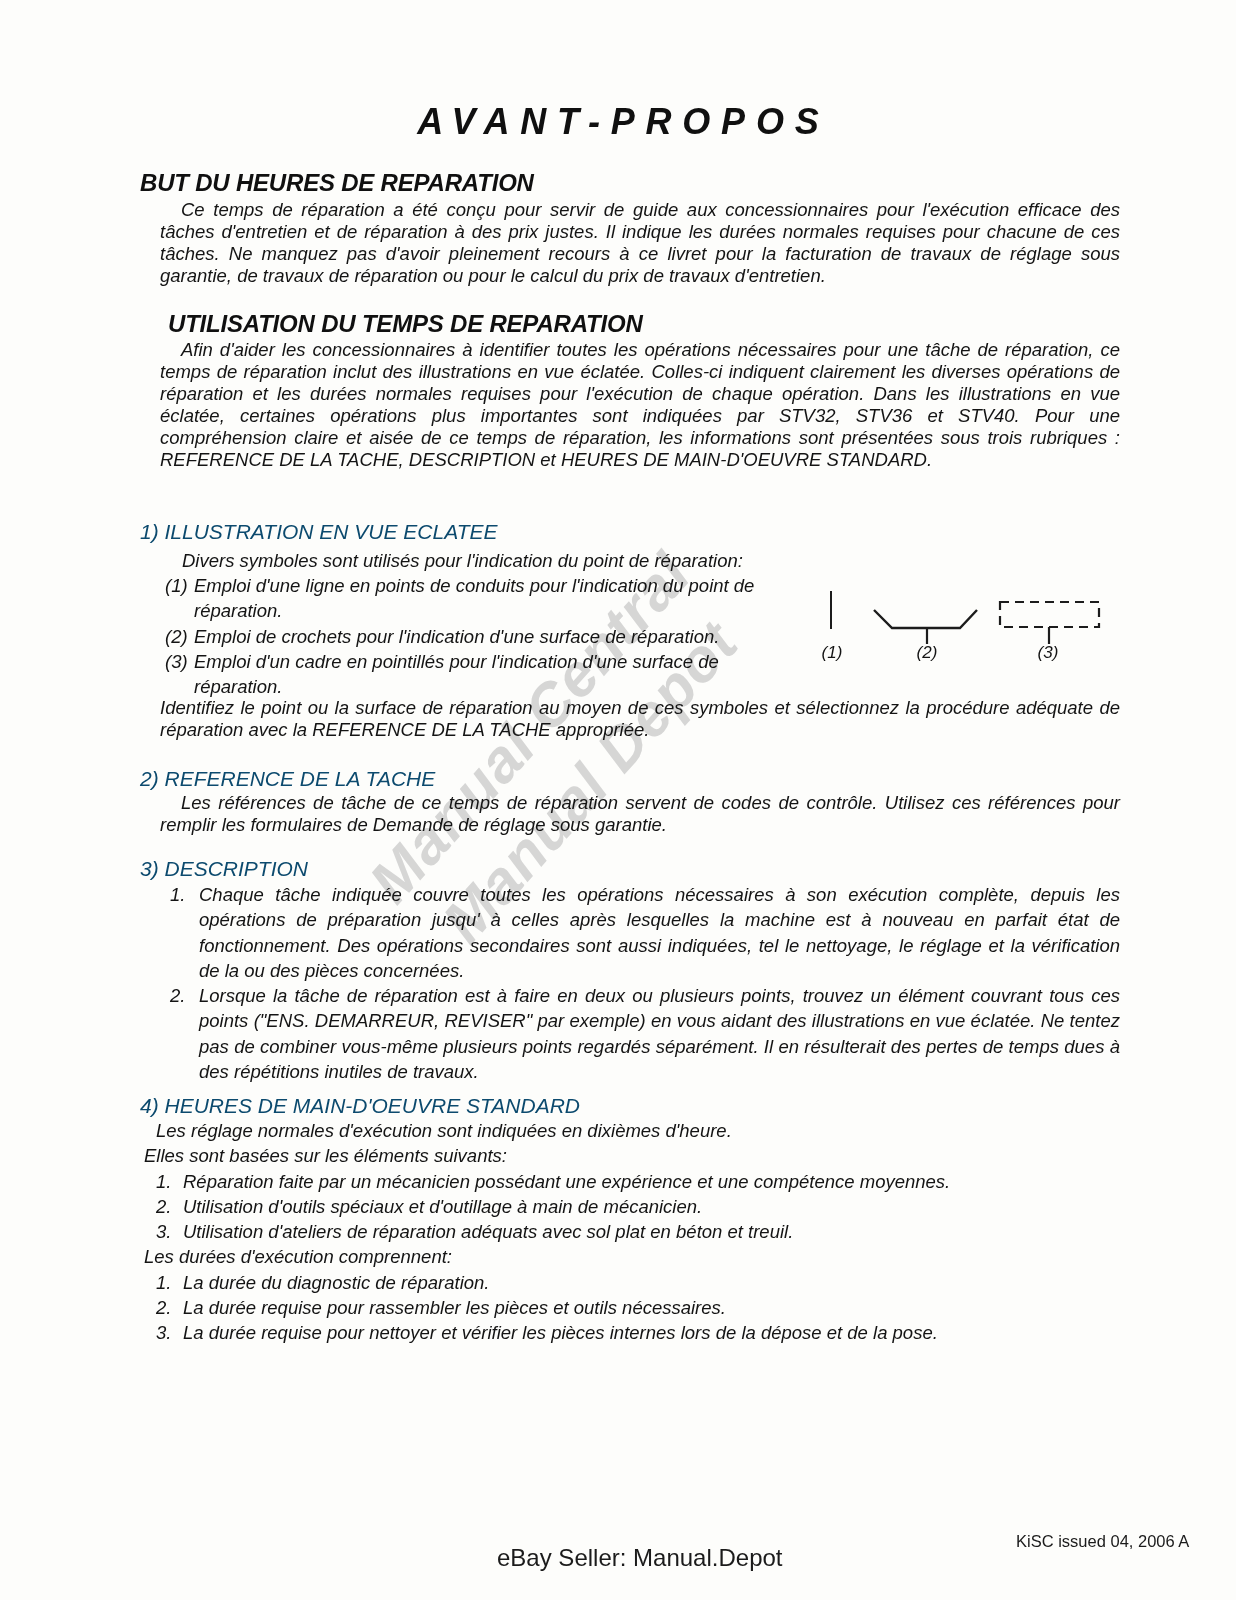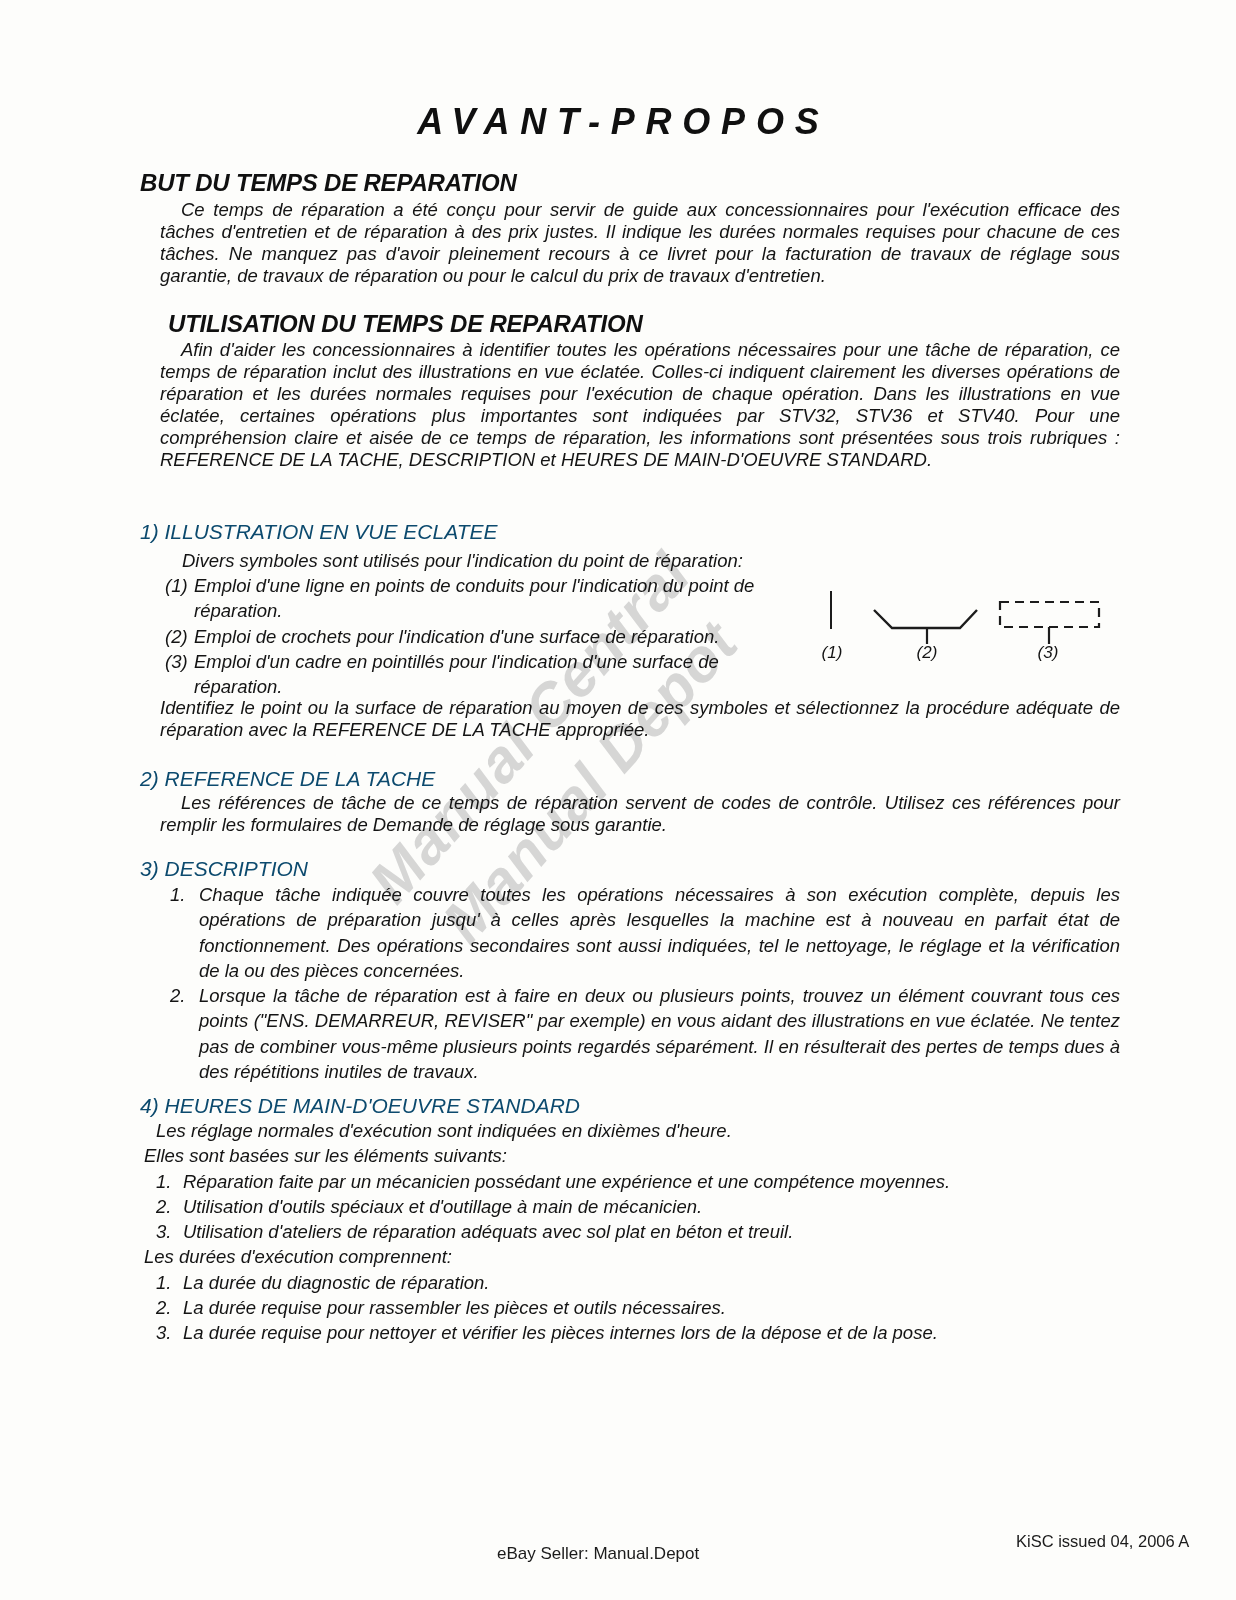--- a/index.html
+++ b/index.html
@@ -72,42 +72,42 @@
   .sym-line{position:absolute;left:830px;top:591px;width:2.4px;height:38px;background:#1c1c1c;}
   .sym-bracket{position:absolute;left:868px;top:606px;}
   .sym-box{position:absolute;left:998px;top:600px;}
   .sym-label{
     position:absolute;top:643px;width:60px;text-align:center;
     font-size:17px;font-style:italic;color:#141414;
   }
   
   .footer-seller{
     position:absolute;left:497px;top:1544px;
-    font-size:17px;font-style:normal;color:#1b1b1b;white-space:nowrap;
+    font-size:24px;font-style:normal;color:#1b1b1b;white-space:nowrap;
   }
   .footer-issue{
     position:absolute;left:1016px;top:1532px;
     font-size:16.5px;font-style:normal;color:#1b1b1b;white-space:nowrap;
   }
 </style>
 </head>
 <body>
 
 <div class="page doc">
 
   <div class="watermark">
     <span>Manual Central</span>
     <span>Manual Depot</span>
   </div>
 
   <div class="content">
 
     <div class="title">AVANT-PROPOS</div>
 
-    <div class="h-bold" style="left:140px;top:169px;">BUT DU TEMPS DE REPARATION</div>
+    <div class="h-bold" style="left:140px;top:169px;">BUT DU HEURES DE REPARATION</div>
     <div class="para indent" style="left:160px;top:199px;width:960px;">Ce temps de réparation a été conçu pour servir de guide aux concessionnaires pour l'exécution efficace des tâches d'entretien et de réparation à des prix justes. Il indique les durées normales requises pour chacune de ces tâches. Ne manquez pas d'avoir pleinement recours à ce livret pour la facturation de travaux de réglage sous garantie, de travaux de réparation ou pour le calcul du prix de travaux d'entretien.</div>
 
     <div class="h-bold" style="left:140px;top:310px;margin-left:28px;">UTILISATION DU TEMPS DE REPARATION</div>
     <div class="para indent" style="left:160px;top:339px;width:960px;">Afin d'aider les concessionnaires à identifier toutes les opérations nécessaires pour une tâche de réparation, ce temps de réparation inclut des illustrations en vue éclatée. Colles-ci indiquent clairement les diverses opérations de réparation et les durées normales requises pour l'exécution de chaque opération. Dans les illustrations en vue éclatée, certaines opérations plus importantes sont indiquées par STV32, STV36 et STV40.  Pour une compréhension claire et aisée de ce temps de réparation, les informations sont présentées sous trois rubriques : REFERENCE DE LA TACHE, DESCRIPTION et HEURES DE MAIN-D'OEUVRE STANDARD.</div>
 
     <div class="h-num" style="left:140px;top:520px;">1) ILLUSTRATION EN VUE ECLATEE</div>
     <div class="line abs" style="left:182px;top:548px;">Divers symboles sont utilisés pour l'indication du point de réparation:</div>
 
     <div class="s1-items">
       <div class="hang w1">

